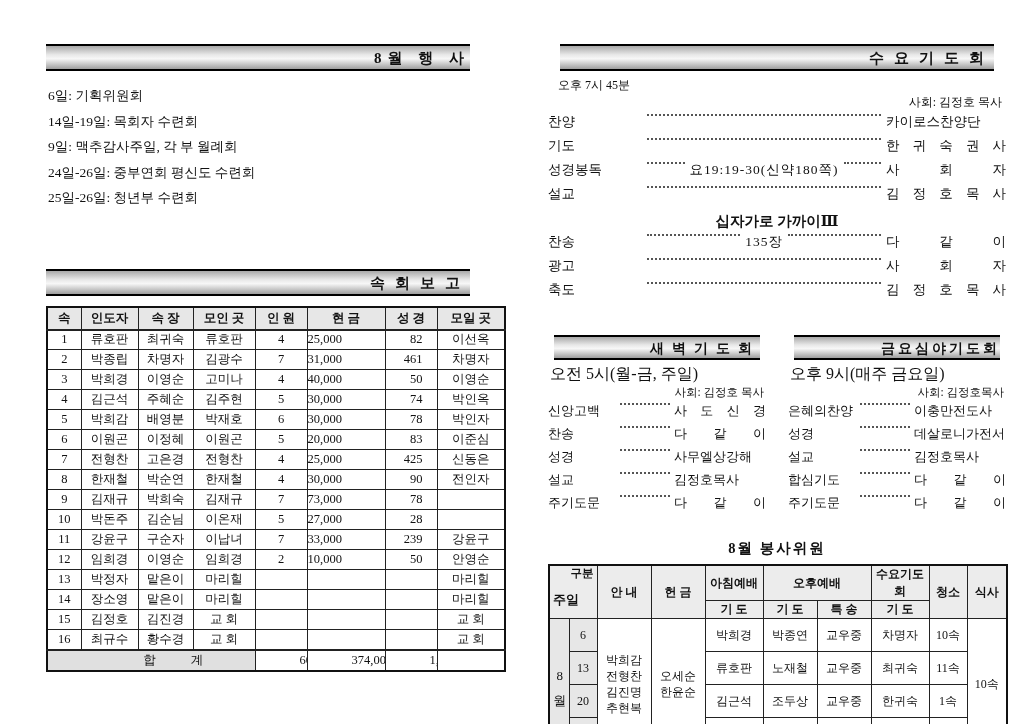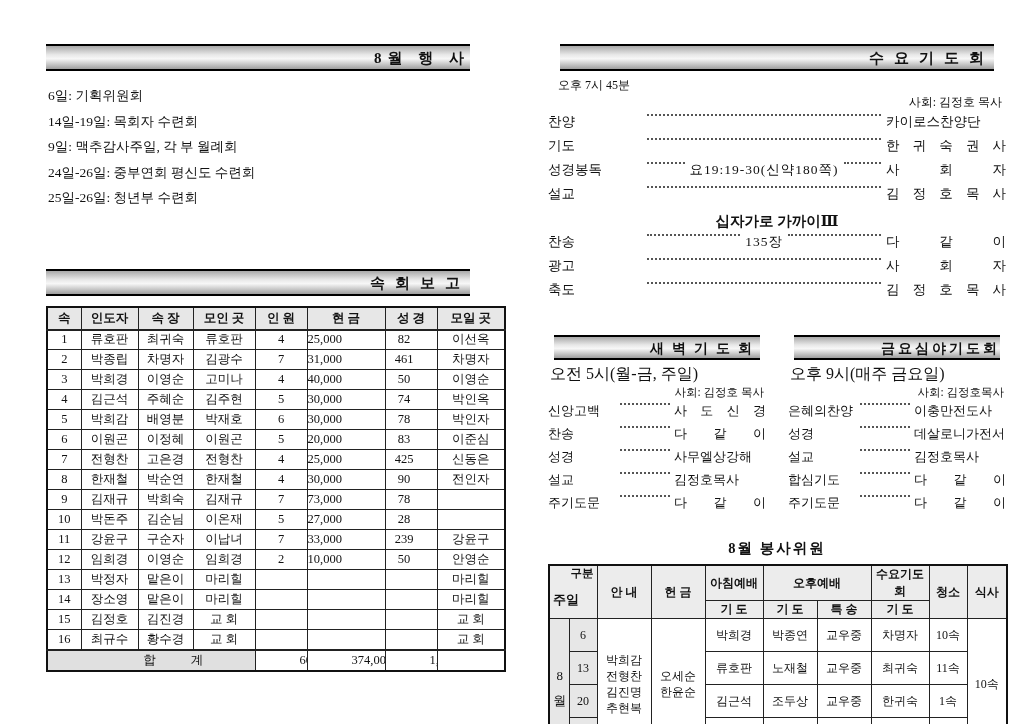--- a/index.html
+++ b/index.html
@@ -24,21 +24,21 @@
   
   .events { list-style:none; margin:12px 0 0 2px; }
   .events li { font-size:13.5px; line-height:25.5px; white-space:nowrap; }
 
   
   .report-section { margin-top:58px; }
   .report { border-collapse:collapse; border:2px solid #111; width:458px; table-layout:fixed; margin-top:10px; }
   .report th, .report td { border:1px solid #222; text-align:center; font-size:12.5px; height:20px; padding:0; overflow:hidden; }
   .report thead th { background:#e7e7e7; font-weight:bold; height:23px; border-bottom:2px solid #222; }
   .report td.money { text-align:left; padding-right:34px; }
-  .report td.bible { padding-right:14px; }
+  .report td.bible { text-align:right; padding-right:14px; }
   .report tfoot td { border-top:2px solid #222; height:21px;padding-left:44px; }
   .report .total-label { background:#e0e0e0; letter-spacing:16px; text-indent:16px; }
 
   
   .meta-time { font-size:12px; margin:6px 0 0 10px; }
   .meta-mod  { font-size:12px; text-align:right; margin:0 4px 2px 0; }
   .prow { display:flex; height:24px; font-size:13.5px; }
   .jl { display:inline-block; width:94px;  text-align:justify; text-align-last:justify; }
   .jv { display:inline-block; width:120px; text-align:justify; text-align-last:justify; }
   .dots { flex:1; border-bottom:2px dotted #555; height:0; margin:0 5px; position:relative; top:1px; }

